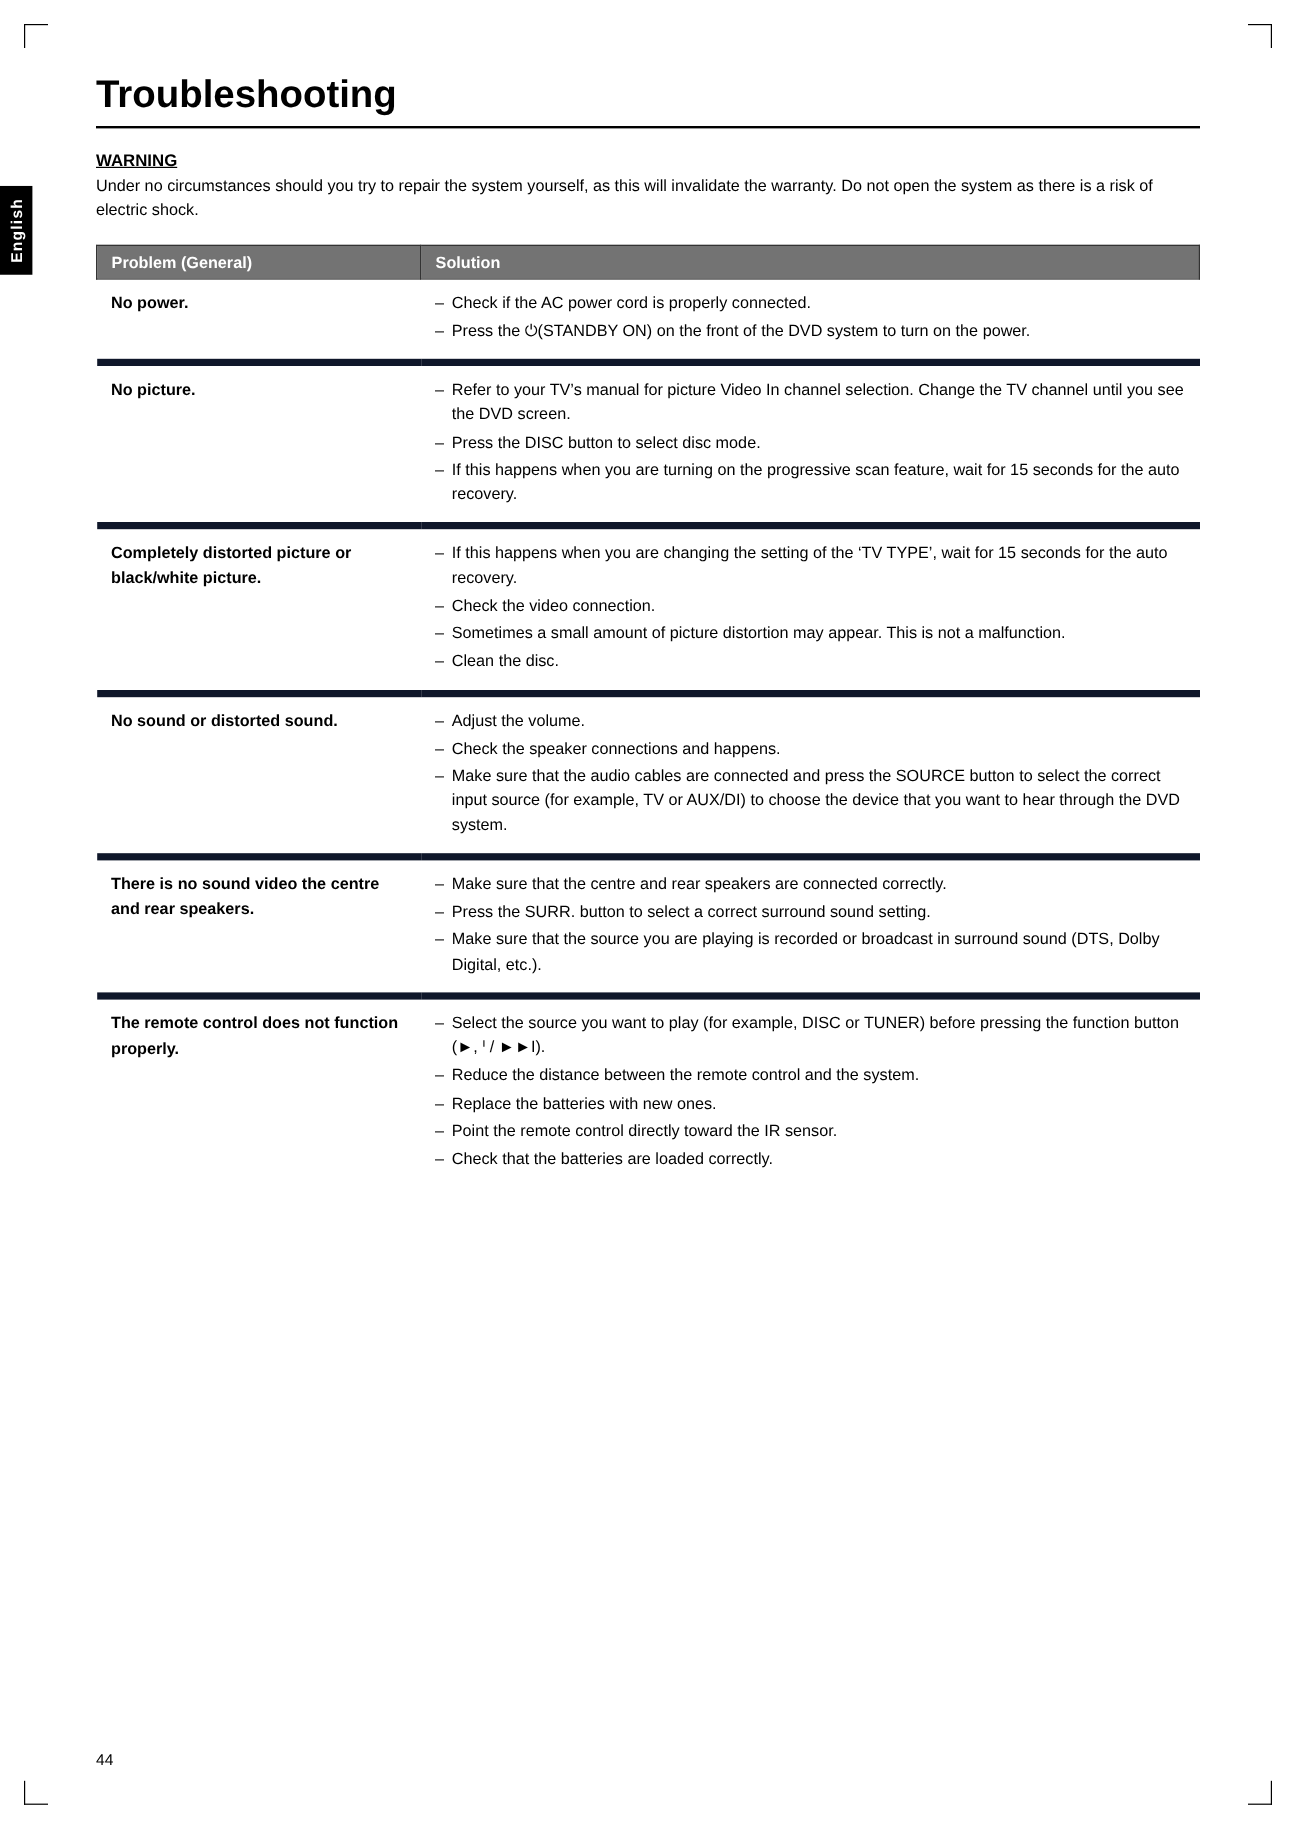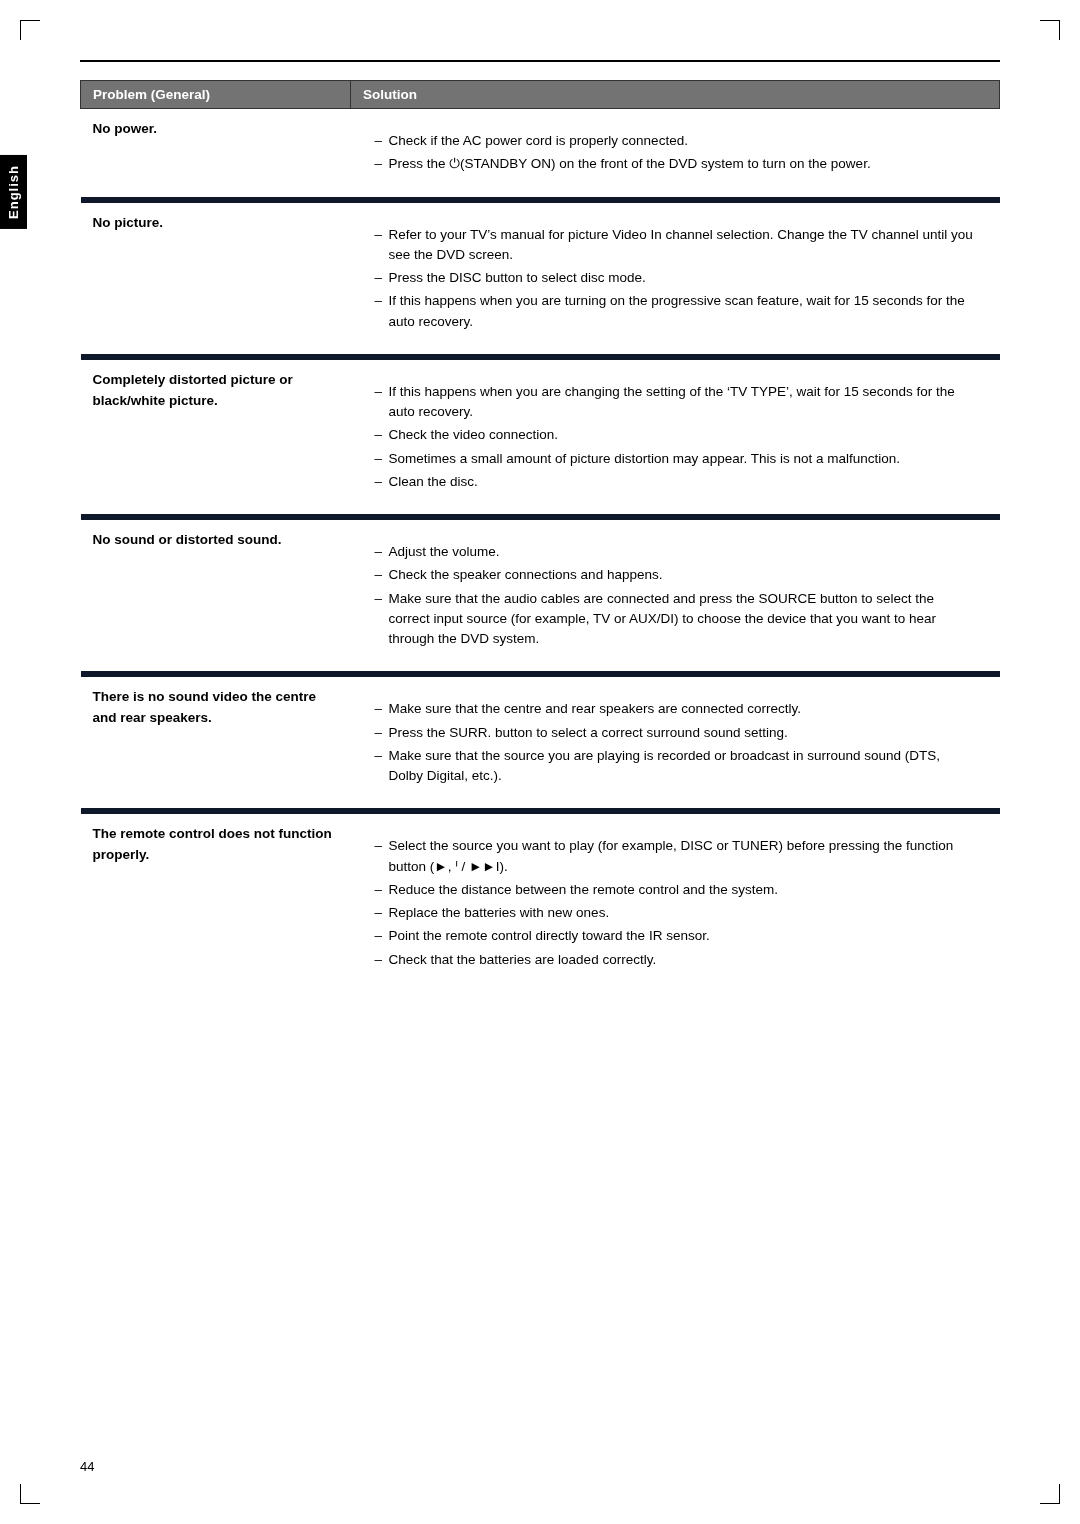--- a/index.html
+++ b/index.html
@@ -124,21 +124,21 @@
       font-weight: bold;
     }
 
     .col-solution {
       width: auto;
     }
 
     .solution-list {
       list-style: none;
       padding: 0;
-      margin: 12px;
+      margin: 0;
     }
 
     .solution-list li {
       padding-left: 14px;
       position: relative;
       margin-bottom: 3px;
       line-height: 1.5;
     }
 
     .solution-list li::before {
@@ -159,23 +159,28 @@
 
 <div class="page">
 
   <div class="corner-mark corner-tl"></div>
   <div class="corner-mark corner-tr"></div>
   <div class="corner-mark corner-bl"></div>
   <div class="corner-mark corner-br"></div>
 
   <div class="english-tab">English</div>
 
+  <h1 class="page-title">Troubleshooting</h1>
   <hr class="title-rule">
 
   <div class="warning-section">
+    <div class="warning-heading">WARNING</div>
+    <p class="warning-text">
+      <span>Under no circumstances should you try to repair the system yourself, as this will invalidate the warranty. Do not open the system as there is a risk of electric shock.</span>
+    </p>
   </div>
 
 
   <table class="trouble-table">
     <thead>
       <tr>
         <th class="col-problem">Problem (General)</th>
         <th class="col-solution">Solution</th>
       </tr>
     </thead>

